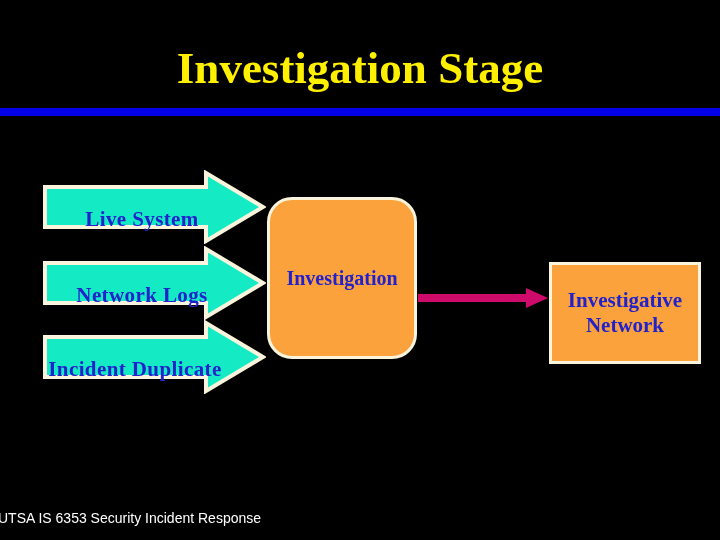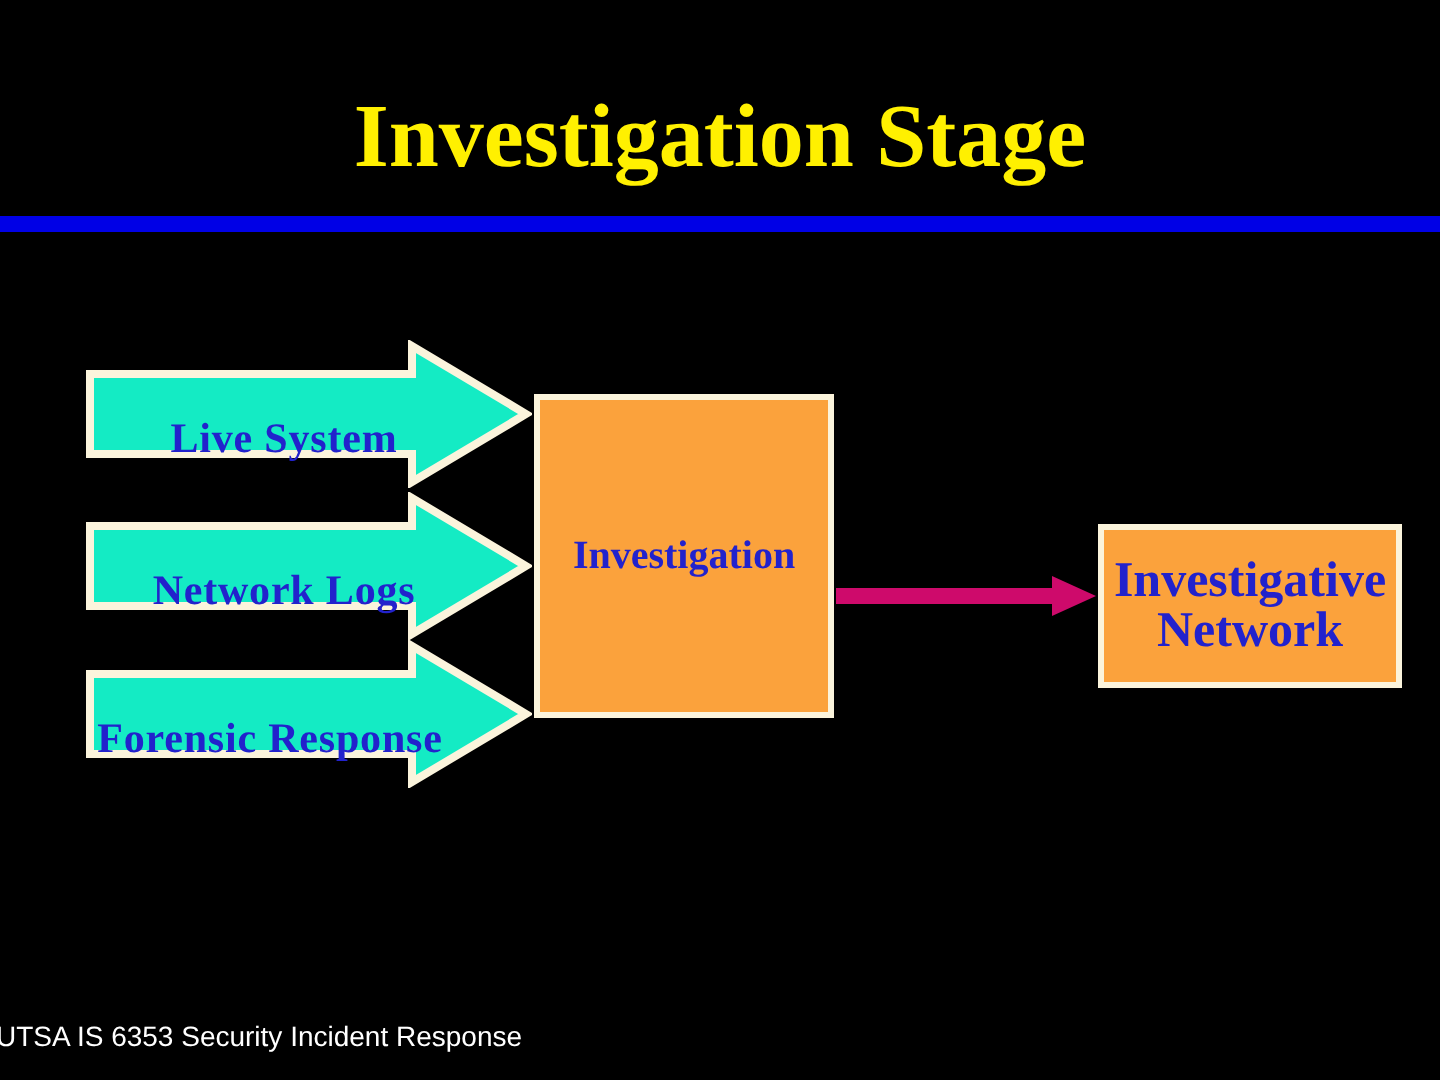--- a/index.html
+++ b/index.html
@@ -98,27 +98,28 @@
     color: #2222CC;
     font-family: "Liberation Serif", serif;
     font-weight: bold;
   }
   #box-investigation {
     left: 267px;
     top: 197px;
     width: 150px;
     height: 162px;
     font-size: 20px;
+    border-radius: 25px;
   }
   #box-report {
     left: 549px;
     top: 262px;
     width: 152px;
-    height: 82px;
-    font-size: 25px;
+    height: 102px;
+    font-size: 21px;
     line-height: 25px;
     padding: 0 6px;
   }
 
   
   #magenta-arrow {
     position: absolute;
     left: 418px;
     top: 286px;
     width: 132px;
@@ -157,21 +158,21 @@
     <svg class="arrow-shape" viewBox="0 0 224 74" preserveAspectRatio="none">
       <polygon points="3,17 164,17 164,3 221,37 164,71 164,57 3,57" fill="#14EBC4" stroke="#FBF4DC" stroke-width="4" stroke-linejoin="miter"></polygon>
     </svg>
     <div class="arrow-label">Network Logs</div>
   </div>
 
   <div class="arrow-wrap" id="arrow-3">
     <svg class="arrow-shape" viewBox="0 0 224 74" preserveAspectRatio="none">
       <polygon points="3,17 164,17 164,3 221,37 164,71 164,57 3,57" fill="#14EBC4" stroke="#FBF4DC" stroke-width="4" stroke-linejoin="miter"></polygon>
     </svg>
-    <div class="arrow-label wide">Forensic Response</div>
+    <div class="arrow-label wide">Incident Duplicate</div>
   </div>
 
   <div class="orange-box" id="box-investigation">
     <span>Investigation</span>
   </div>
 
   <svg id="magenta-arrow" viewBox="0 0 132 24" preserveAspectRatio="none">
     <polygon points="0,8 108,8 108,2 130,12 108,22 108,16 0,16" fill="#CE0A6B"></polygon>
   </svg>
 

